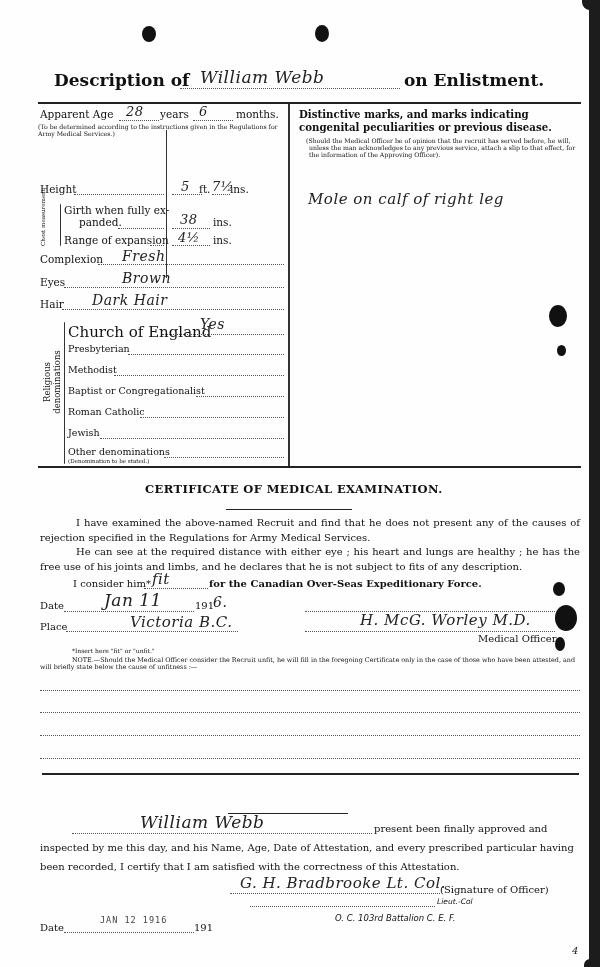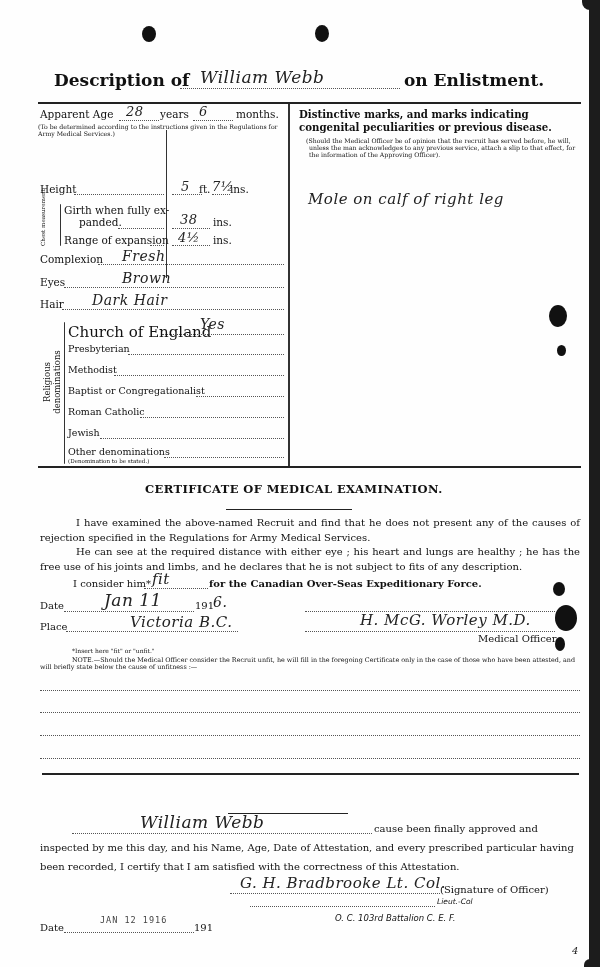--- a/index.html
+++ b/index.html
@@ -165,21 +165,21 @@
   <div class="dots" style="left:40px;top:712px;width:540px;"></div>
   <div class="dots" style="left:40px;top:735px;width:540px;"></div>
   <div class="dots" style="left:40px;top:758px;width:540px;"></div>
 
   <div class="rule" style="left:42px;top:773px;width:537px;height:1.5px;"></div>
 
   <div class="rule" style="left:228px;top:813px;width:120px;height:1px;"></div>
 
   <div class="dots" style="left:72px;top:833px;width:300px;"></div>
   <div class="abs hand" style="left:140px;top:812px;font-size:17px;">William Webb</div>
-  <div class="abs body-text" style="left:374px;top:822px;">cause been finally approved and</div>
+  <div class="abs body-text" style="left:374px;top:822px;">present been finally approved and</div>
   <div class="abs body-text" style="left:40px;top:841px;">inspected by me this day, and his Name, Age, Date of Attestation, and every prescribed particular having</div>
   <div class="abs body-text" style="left:40px;top:860px;">been recorded, I certify that I am satisfied with the correctness of this Attestation.</div>
 
   <div class="dots" style="left:230px;top:893px;width:210px;"></div>
   <div class="abs hand" style="left:240px;top:874px;font-size:15px;">G. H. Bradbrooke Lt. Col.</div>
   <div class="abs body-text" style="left:440px;top:883px;">(Signature of Officer)</div>
   <div class="dots" style="left:250px;top:906px;width:185px;"></div>
   <div class="abs" style="left:437px;top:897px;font-size:7.5px;font-style:italic;font-family:'DejaVu Sans',sans-serif;">Lieut.-Col</div>
   <div class="abs" style="left:335px;top:913px;font-size:8.5px;font-style:italic;font-family:'DejaVu Sans',sans-serif;">O. C. 103rd Battalion C. E. F.</div>
 

